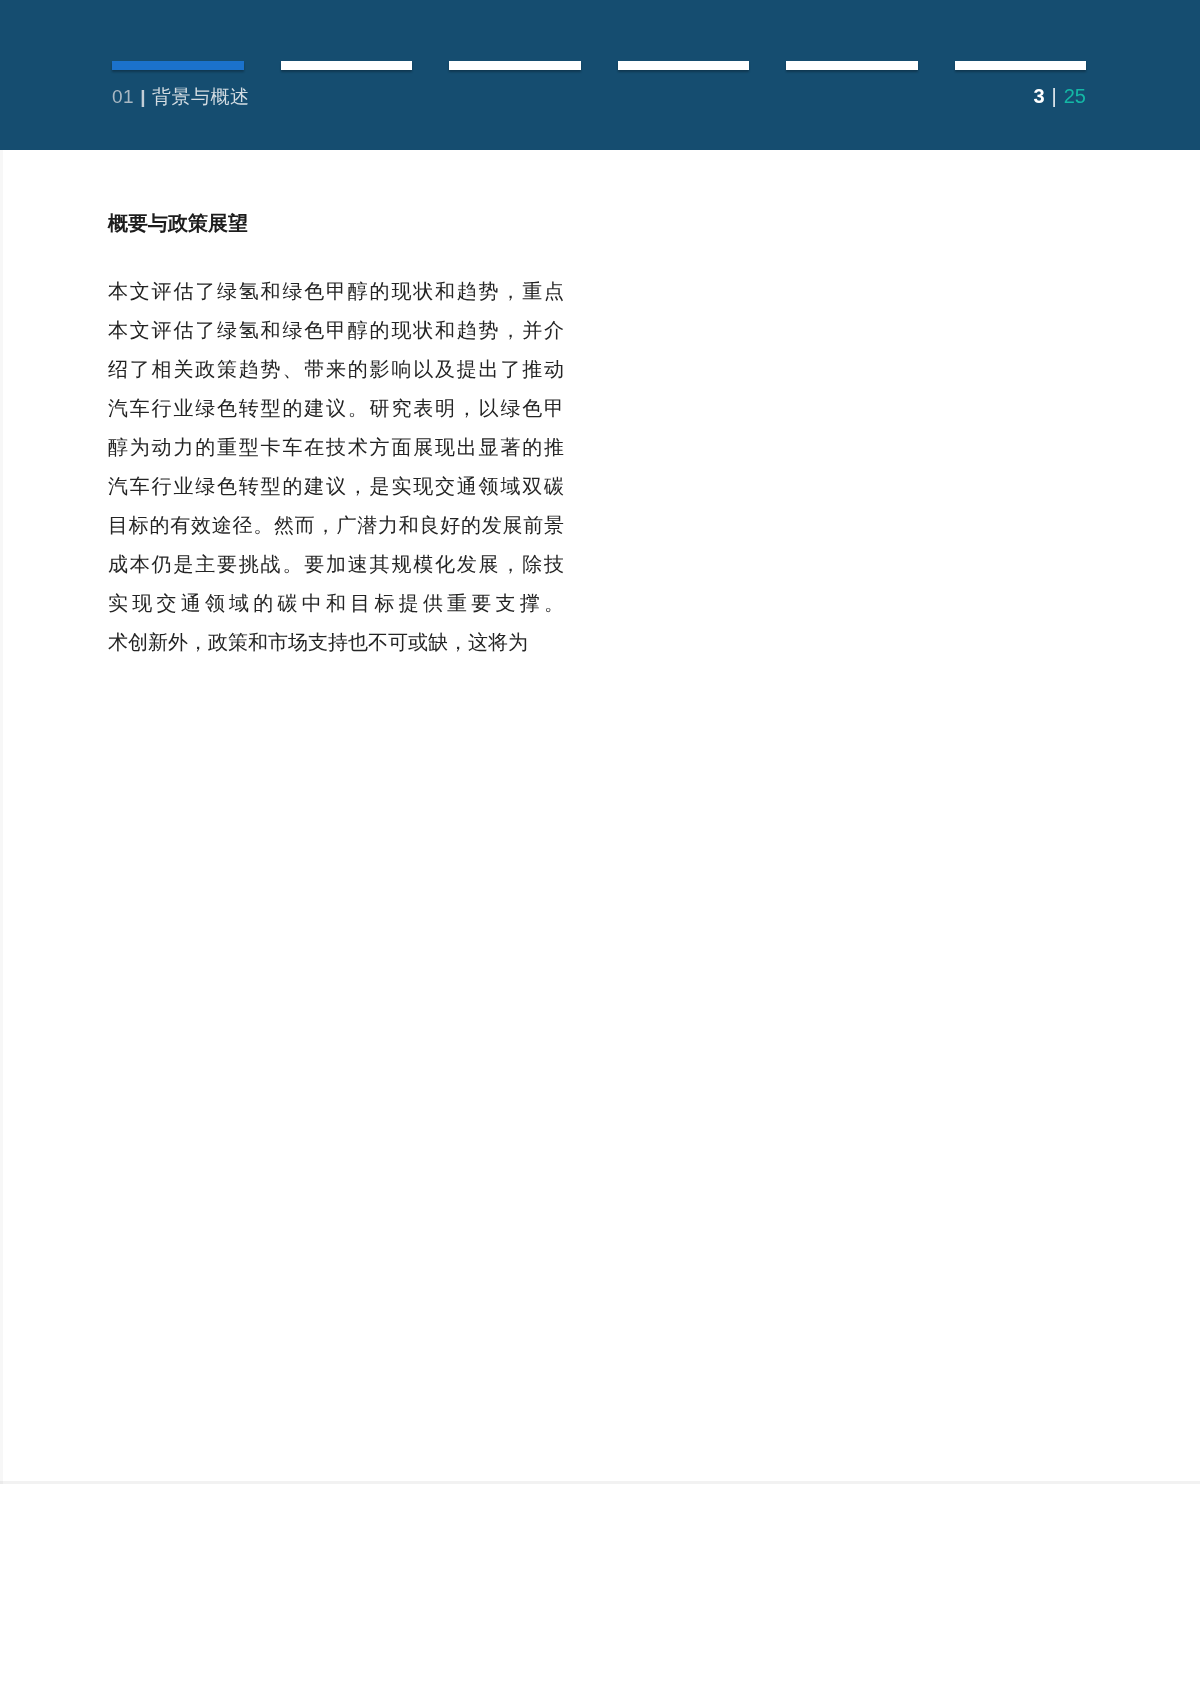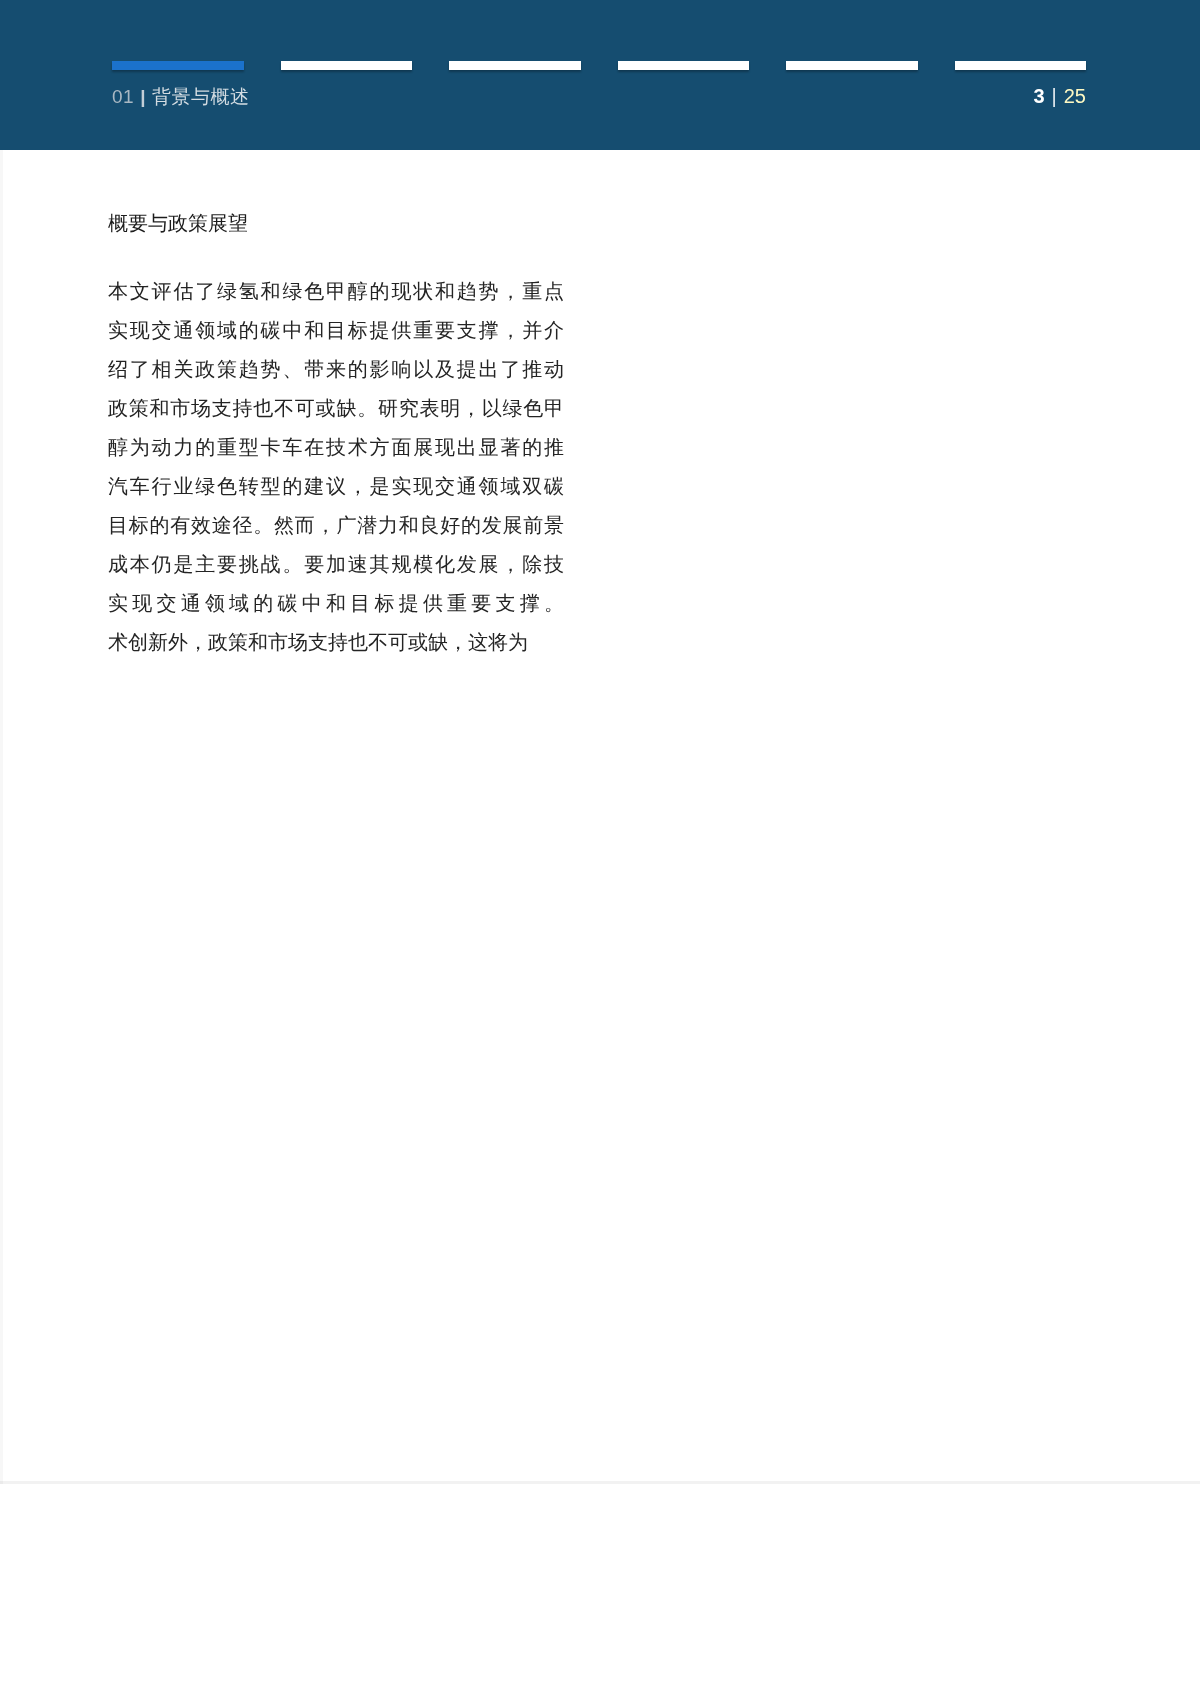--- a/index.html
+++ b/index.html
@@ -57,32 +57,32 @@
   }
   .section-label .sec-num { color: #a9b8c3; }
   .section-label .sec-sep { color: #c3ced7; font-weight: bold; padding: 0 6px; }
   .section-label .sec-title { color: #d3dce2; }
   .page-indicator {
     font-size: 20px;
     color: #b9c5ce;
   }
   .page-indicator .pg-cur { color: #ffffff; font-weight: bold; }
   .page-indicator .pg-sep { color: #e8edf1; padding: 0 7px; }
-  .page-indicator .pg-total { color: #fef9c3; }
+  .page-indicator .pg-total { color: #14b8a6; }
   
   .content {
     position: absolute;
     top: 150px;
     left: 108px;
     width: 456px;
   }
   .content-heading {
     margin-top: 60px;
     font-size: 20px;
-    font-weight: normal;
+    font-weight: bold;
     color: #1c1c1c;
   }
   .summary-paragraph {
     margin-top: 35px;
     font-size: 20px;
     color: #242424;
   }
   .para-line {
     line-height: 39px;
     text-align: justify;
@@ -113,23 +113,23 @@
       <div class="page-indicator">
         <span class="pg-cur">3</span><span class="pg-sep">|</span><span class="pg-total">25</span>
       </div>
     </div>
   </div>
 
   <div class="content">
     <h2 class="content-heading">概要与政策展望</h2>
     <div class="summary-paragraph">
         <div class="para-line">本文评估了绿氢和绿色甲醇的现状和趋势，重点</div>
-        <div class="para-line">实现交通领域的碳中和目标提供重要支撑，并介</div>
+        <div class="para-line">本文评估了绿氢和绿色甲醇的现状和趋势，并介</div>
         <div class="para-line">绍了相关政策趋势、带来的影响以及提出了推动</div>
-        <div class="para-line">政策和市场支持也不可或缺。研究表明，以绿色甲</div>
+        <div class="para-line">汽车行业绿色转型的建议。研究表明，以绿色甲</div>
         <div class="para-line">醇为动力的重型卡车在技术方面展现出显著的推</div>
         <div class="para-line">汽车行业绿色转型的建议，是实现交通领域双碳</div>
         <div class="para-line">目标的有效途径。然而，广潜力和良好的发展前景</div>
         <div class="para-line">成本仍是主要挑战。要加速其规模化发展，除技</div>
         <div class="para-line">实现交通领域的碳中和目标提供重要支撑。</div>
         <div class="para-line">术创新外，政策和市场支持也不可或缺，这将为</div>
       </div>
   </div>
 
 </div>

